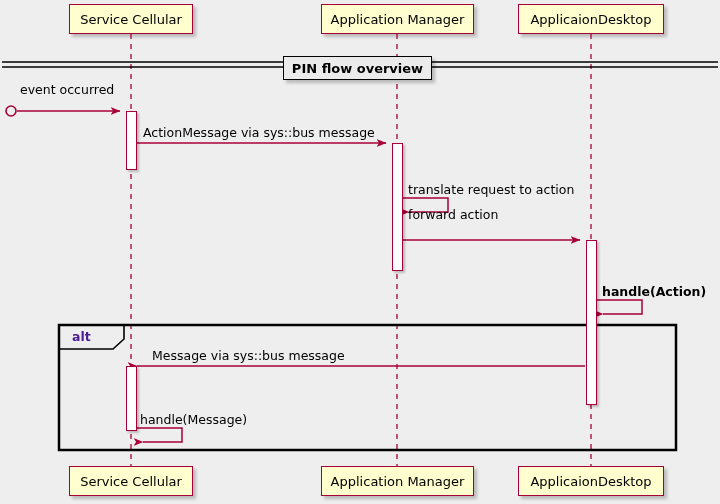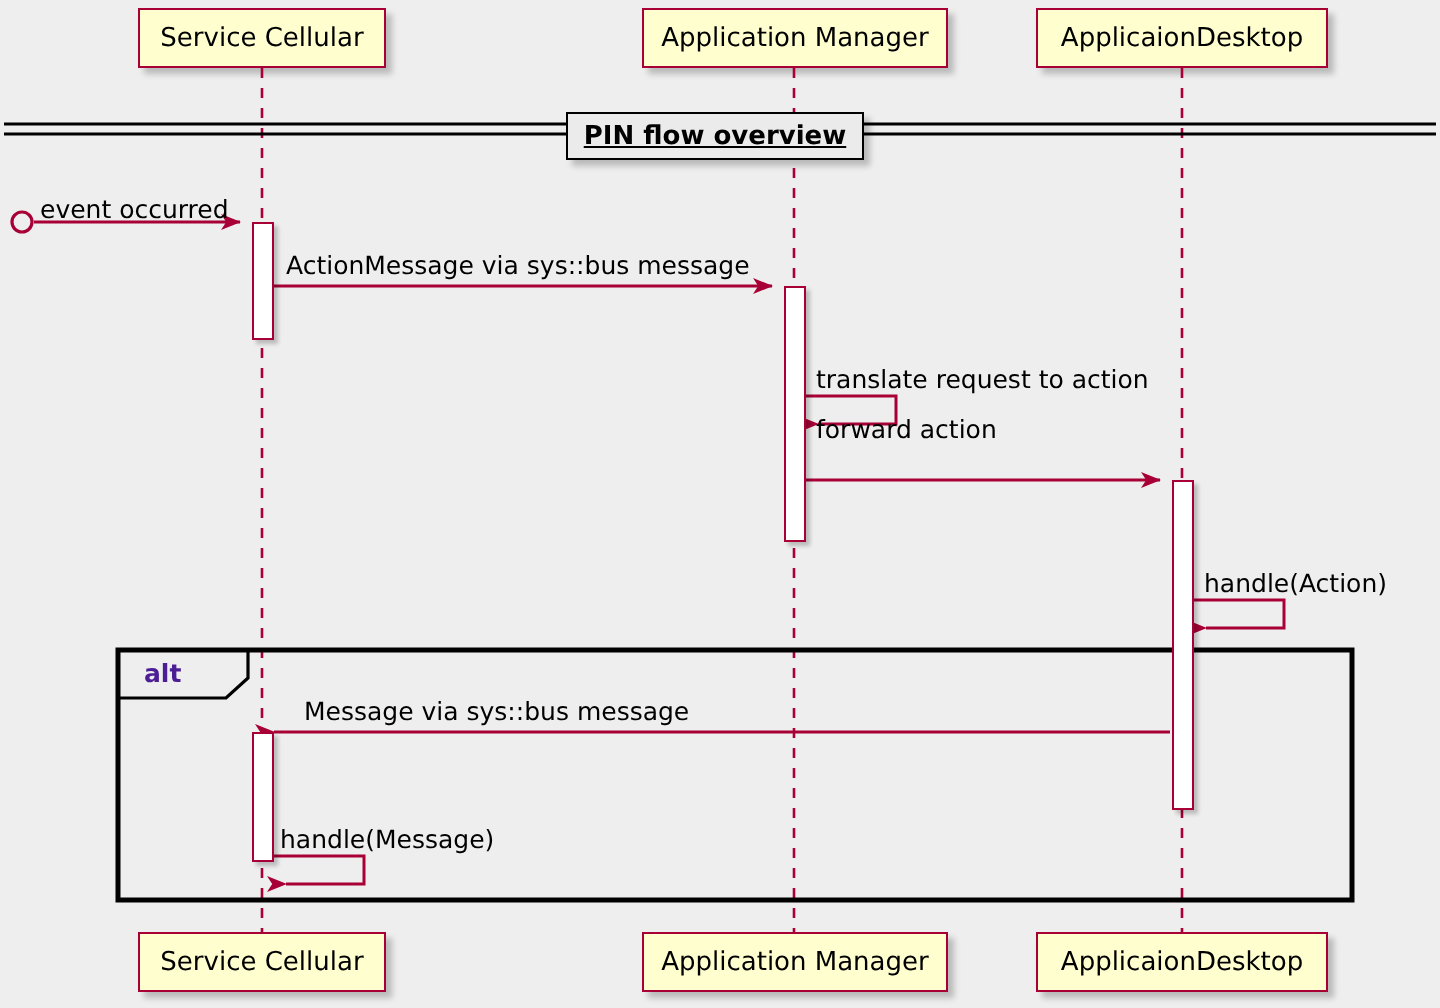--- a/index.html
+++ b/index.html
@@ -44,21 +44,20 @@
     border: 1.5px solid #000000;
     box-sizing: border-box;
     box-shadow: 3px 3px 3px rgba(0,0,0,0.22);
     display: flex;
     align-items: center;
     justify-content: center;
     font-size: 13px;
     font-weight: bold;
     color: #000000;
     white-space: nowrap;
-    text-decoration: underline;
   }
   .msg-label {
     position: absolute;
     font-size: 12.5px;
     color: #000000;
     white-space: nowrap;
   }
   .alt-label {
     position: absolute;
     font-size: 12.5px;
@@ -144,37 +143,37 @@
   <div class="activation" style="left:392px; top:143px; width:11px; height:128px;"></div>
 
   <div class="activation" style="left:586px; top:240px; width:11px; height:165px;"></div>
 
   <div class="activation" style="left:126px; top:366px; width:11px; height:65px;"></div>
 
   <div class="divider-box" style="left:283px; top:56px; width:149px; height:24px;">
     <span>PIN flow overview</span>
   </div>
 
-  <div class="msg-label" style="left:20px; top:97px;">
+  <div class="msg-label" style="left:20px; top:82px;">
     <span>event occurred</span>
   </div>
 
   <div class="msg-label" style="left:408px; top:182px;">
     <span>translate request to action</span>
   </div>
 
   <div class="msg-label" style="left:143px; top:125px;">
     <span>ActionMessage via sys::bus message</span>
   </div>
 
   <div class="msg-label" style="left:408px; top:207px;">
     <span>forward action</span>
   </div>
 
-  <div class="msg-label" style="left:602px; top:284px;">
+  <div class="msg-label" style="left:602px; top:284px;font-weight:bold;">
     <span>handle(Action)</span>
   </div>
 
   <div class="msg-label" style="left:152px; top:348px;">
     <span>Message via sys::bus message</span>
   </div>
 
   <div class="msg-label" style="left:140px; top:412px;">
     <span>handle(Message)</span>
   </div>

